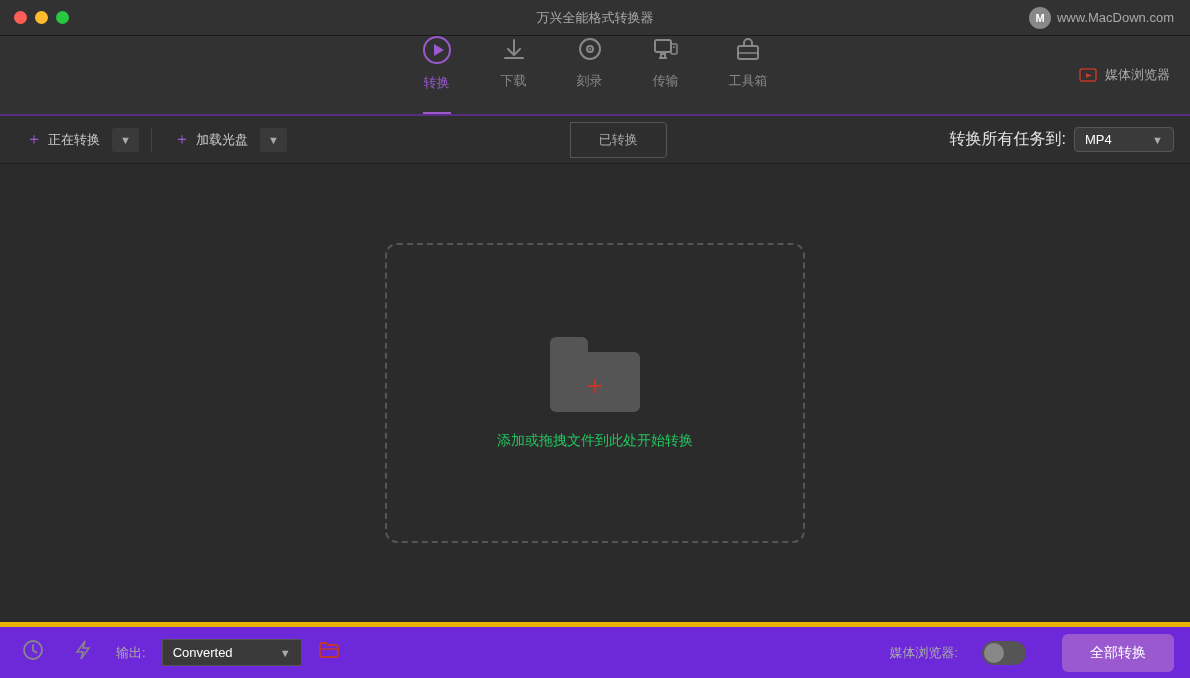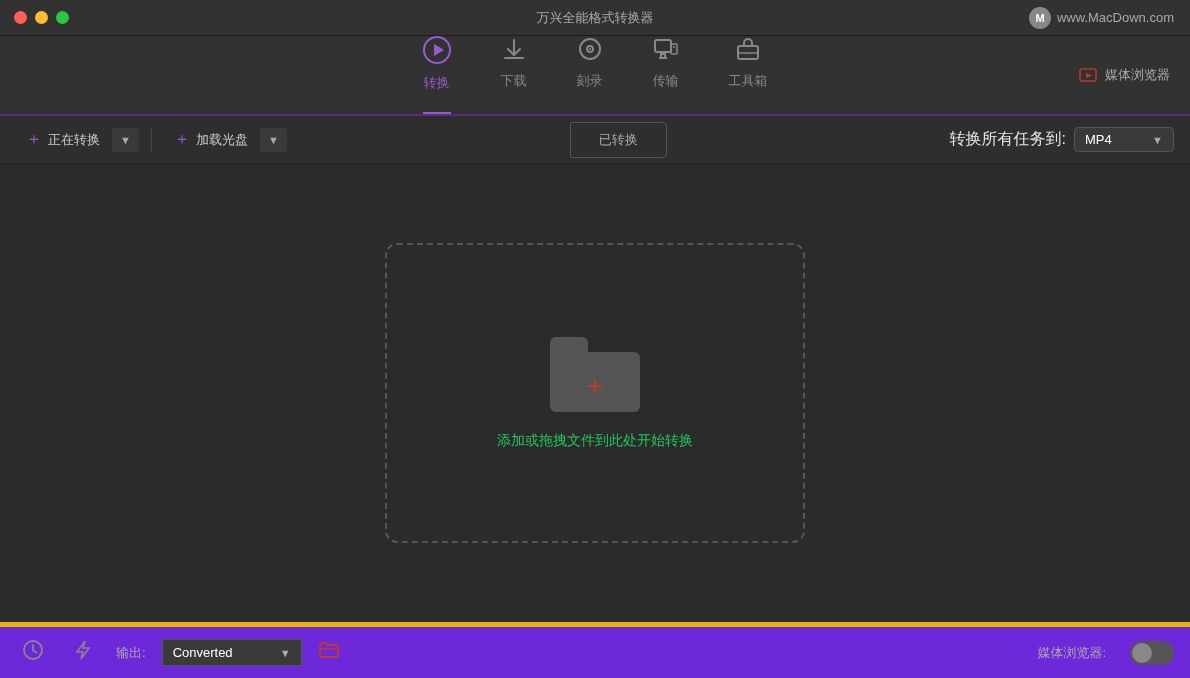--- a/index.html
+++ b/index.html
@@ -464,13 +464,14 @@
       <path d="M2 6a2 2 0 012-2h4l2 2h8a2 2 0 012 2v8a2 2 0 01-2 2H4a2 2 0 01-2-2V6z" stroke="#c0392b" stroke-width="1.8" fill="none"></path>
       <path d="M2 10h18" stroke="#c0392b" stroke-width="1.5"></path>
     </svg>
   </button>
 
   <span class="merge-label">媒体浏览器:</span>
   <div class="toggle-switch">
     <div class="toggle-knob"></div>
   </div>
 
+  <button class="convert-all-btn">全部转换</button>
 </div>
 
 </body></html>

